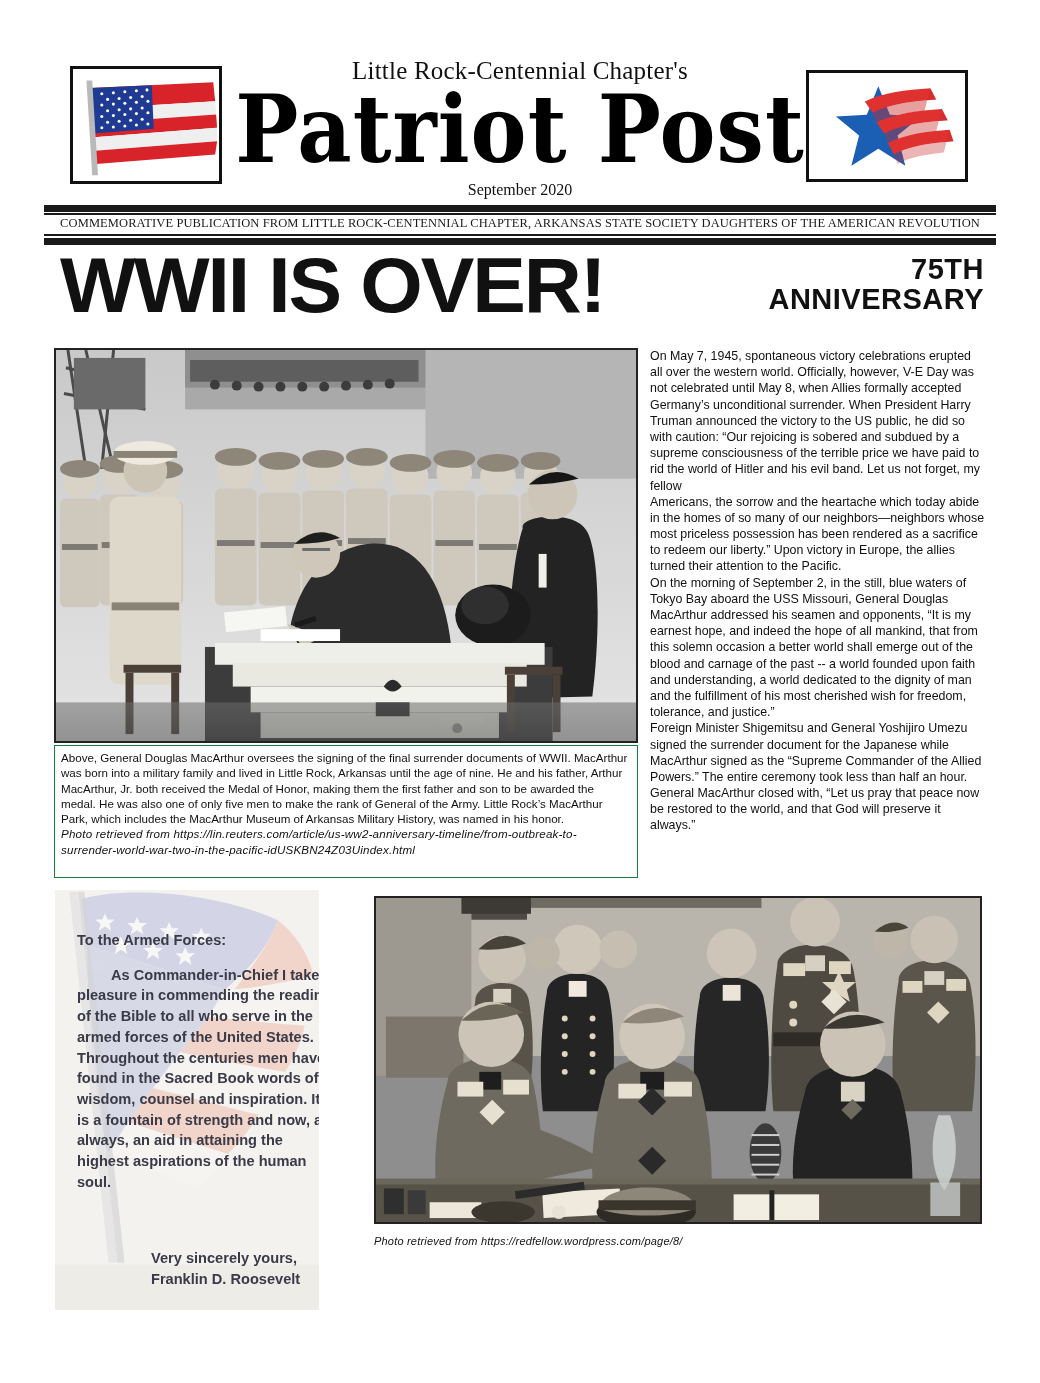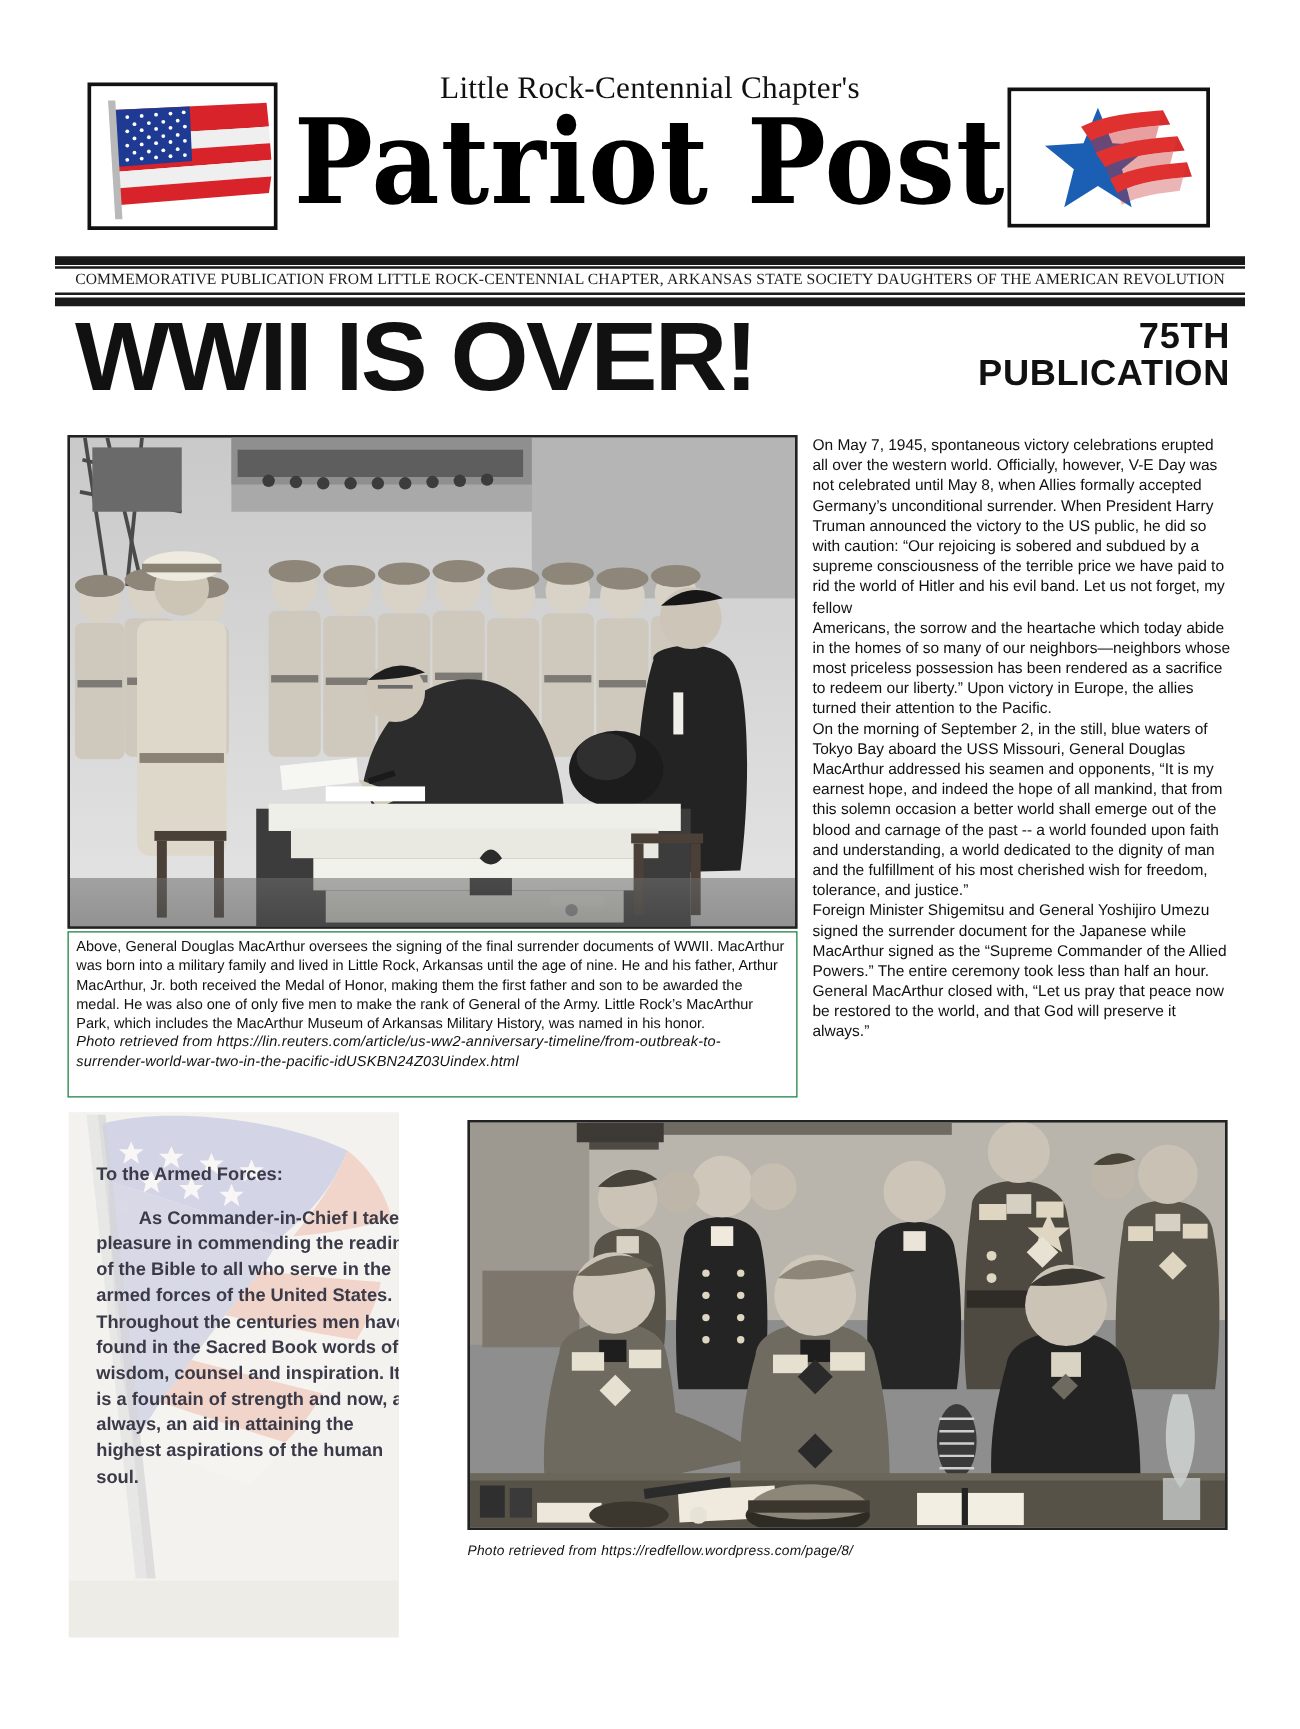--- a/index.html
+++ b/index.html
@@ -204,20 +204,21 @@
               <circle cx="78" cy="58" r="1.6"></circle>
           </g>
           <path d="M14 12 L20 12 L26 112 L20 112 Z" fill="#b9b9b9"></path>
         </g>
       </svg>
     </div>
 
     <div class="mast-center">
       <div class="kicker">Little Rock-Centennial Chapter's</div>
       <div class="title-main">Patriot Post</div>
+      <div class="issue-date">September 2020</div>
     </div>
 
     <div class="dar-box">
       <svg class="dar-svg" viewBox="0 0 162 112" preserveAspectRatio="none">
         <rect x="0" y="0" width="162" height="112" fill="#ffffff"></rect>
         <path d="M72 14 L84 44 L116 46 L92 66 L100 98 L72 80 L44 98 L52 66 L28 46 L60 44 Z" fill="#1b5fb4"></path>
         <path d="M58 30 C78 20, 100 18, 126 16 L132 28 C108 30, 86 32, 66 42 Z" fill="#e03131"></path>
         <path d="M66 42 C86 32, 108 30, 132 28 L126 16 L120 40 C104 42, 86 44, 70 52 Z" fill="#c92a2a" opacity="0.45"></path>
         <path d="M70 52 C92 42, 112 40, 138 38 L144 50 C120 52, 98 54, 78 64 Z" fill="#e03131"></path>
         <path d="M78 64 C98 54, 120 52, 144 50 L138 38 L132 62 C116 64, 98 66, 82 74 Z" fill="#c92a2a" opacity="0.4"></path>
@@ -230,21 +231,21 @@
   <div class="rule-thick" style="top:205px"></div>
   <div class="rule-thin" style="top:213px"></div>
   <div class="subhead">COMMEMORATIVE PUBLICATION FROM LITTLE ROCK-CENTENNIAL CHAPTER, ARKANSAS STATE SOCIETY DAUGHTERS OF THE AMERICAN REVOLUTION</div>
   <div class="rule-thin" style="top:234px"></div>
   <div class="rule-thick" style="top:238px"></div>
 
   <div class="headline-wrap">
     <div class="headline">WWII IS OVER!</div>
     <div class="anniv">
       <span class="l1">75TH</span>
-      <span class="l2">PUBLICATION</span>
+      <span class="l2">ANNIVERSARY</span>
     </div>
   </div>
 
   <div class="photo-macarthur">
     <svg class="ph-svg" viewBox="0 0 584 395" preserveAspectRatio="none">
       <defs>
         <linearGradient id="skyG" x1="0" y1="0" x2="0" y2="1">
           <stop offset="0%" stop-color="#c9c9c9"></stop>
             <stop offset="100%" stop-color="#e4e4e4"></stop>
         </linearGradient>
@@ -426,20 +427,24 @@
       <g opacity=".7">
         <path d="M16 2 L26 2 L70 418 L60 418 Z" fill="#d6d6d8"></path>
         <path d="M26 2 L33 2 L78 418 L70 418 Z" fill="#c2c2c6"></path>
       </g>
       <rect width="296" height="420" fill="#ffffff" opacity="0.30"></rect>
     </svg>
     <div class="fdr-text">
       <span>To the Armed Forces:</span>
       <span class="indent">As Commander-in-Chief I take pleasure in commending the reading of the Bible to all who serve in the armed forces of the United States. Throughout the centuries men have found in the Sacred Book words of wisdom, counsel and inspiration.  It is a fountain of strength and now, as always, an aid in attaining the highest aspirations of the human soul.</span>
     </div>
+    <div class="fdr-sign">
+      <div>Very sincerely yours,</div>
+      <div>Franklin D. Roosevelt</div>
+    </div>
   </div>
 
   <div class="photo-german">
     <svg class="ph-svg" viewBox="0 0 608 328" preserveAspectRatio="none">
       <rect width="608" height="328" fill="#8e8e8e"></rect>
 
       <rect x="0" y="0" width="608" height="160" fill="#b9b5ad"></rect>
       <rect x="0" y="0" width="96" height="180" fill="#9d9890"></rect>
       <rect x="10" y="120" width="78" height="62" fill="#7c766d"></rect>
       <rect x="88" y="0" width="300" height="10" fill="#6f6a62"></rect>

